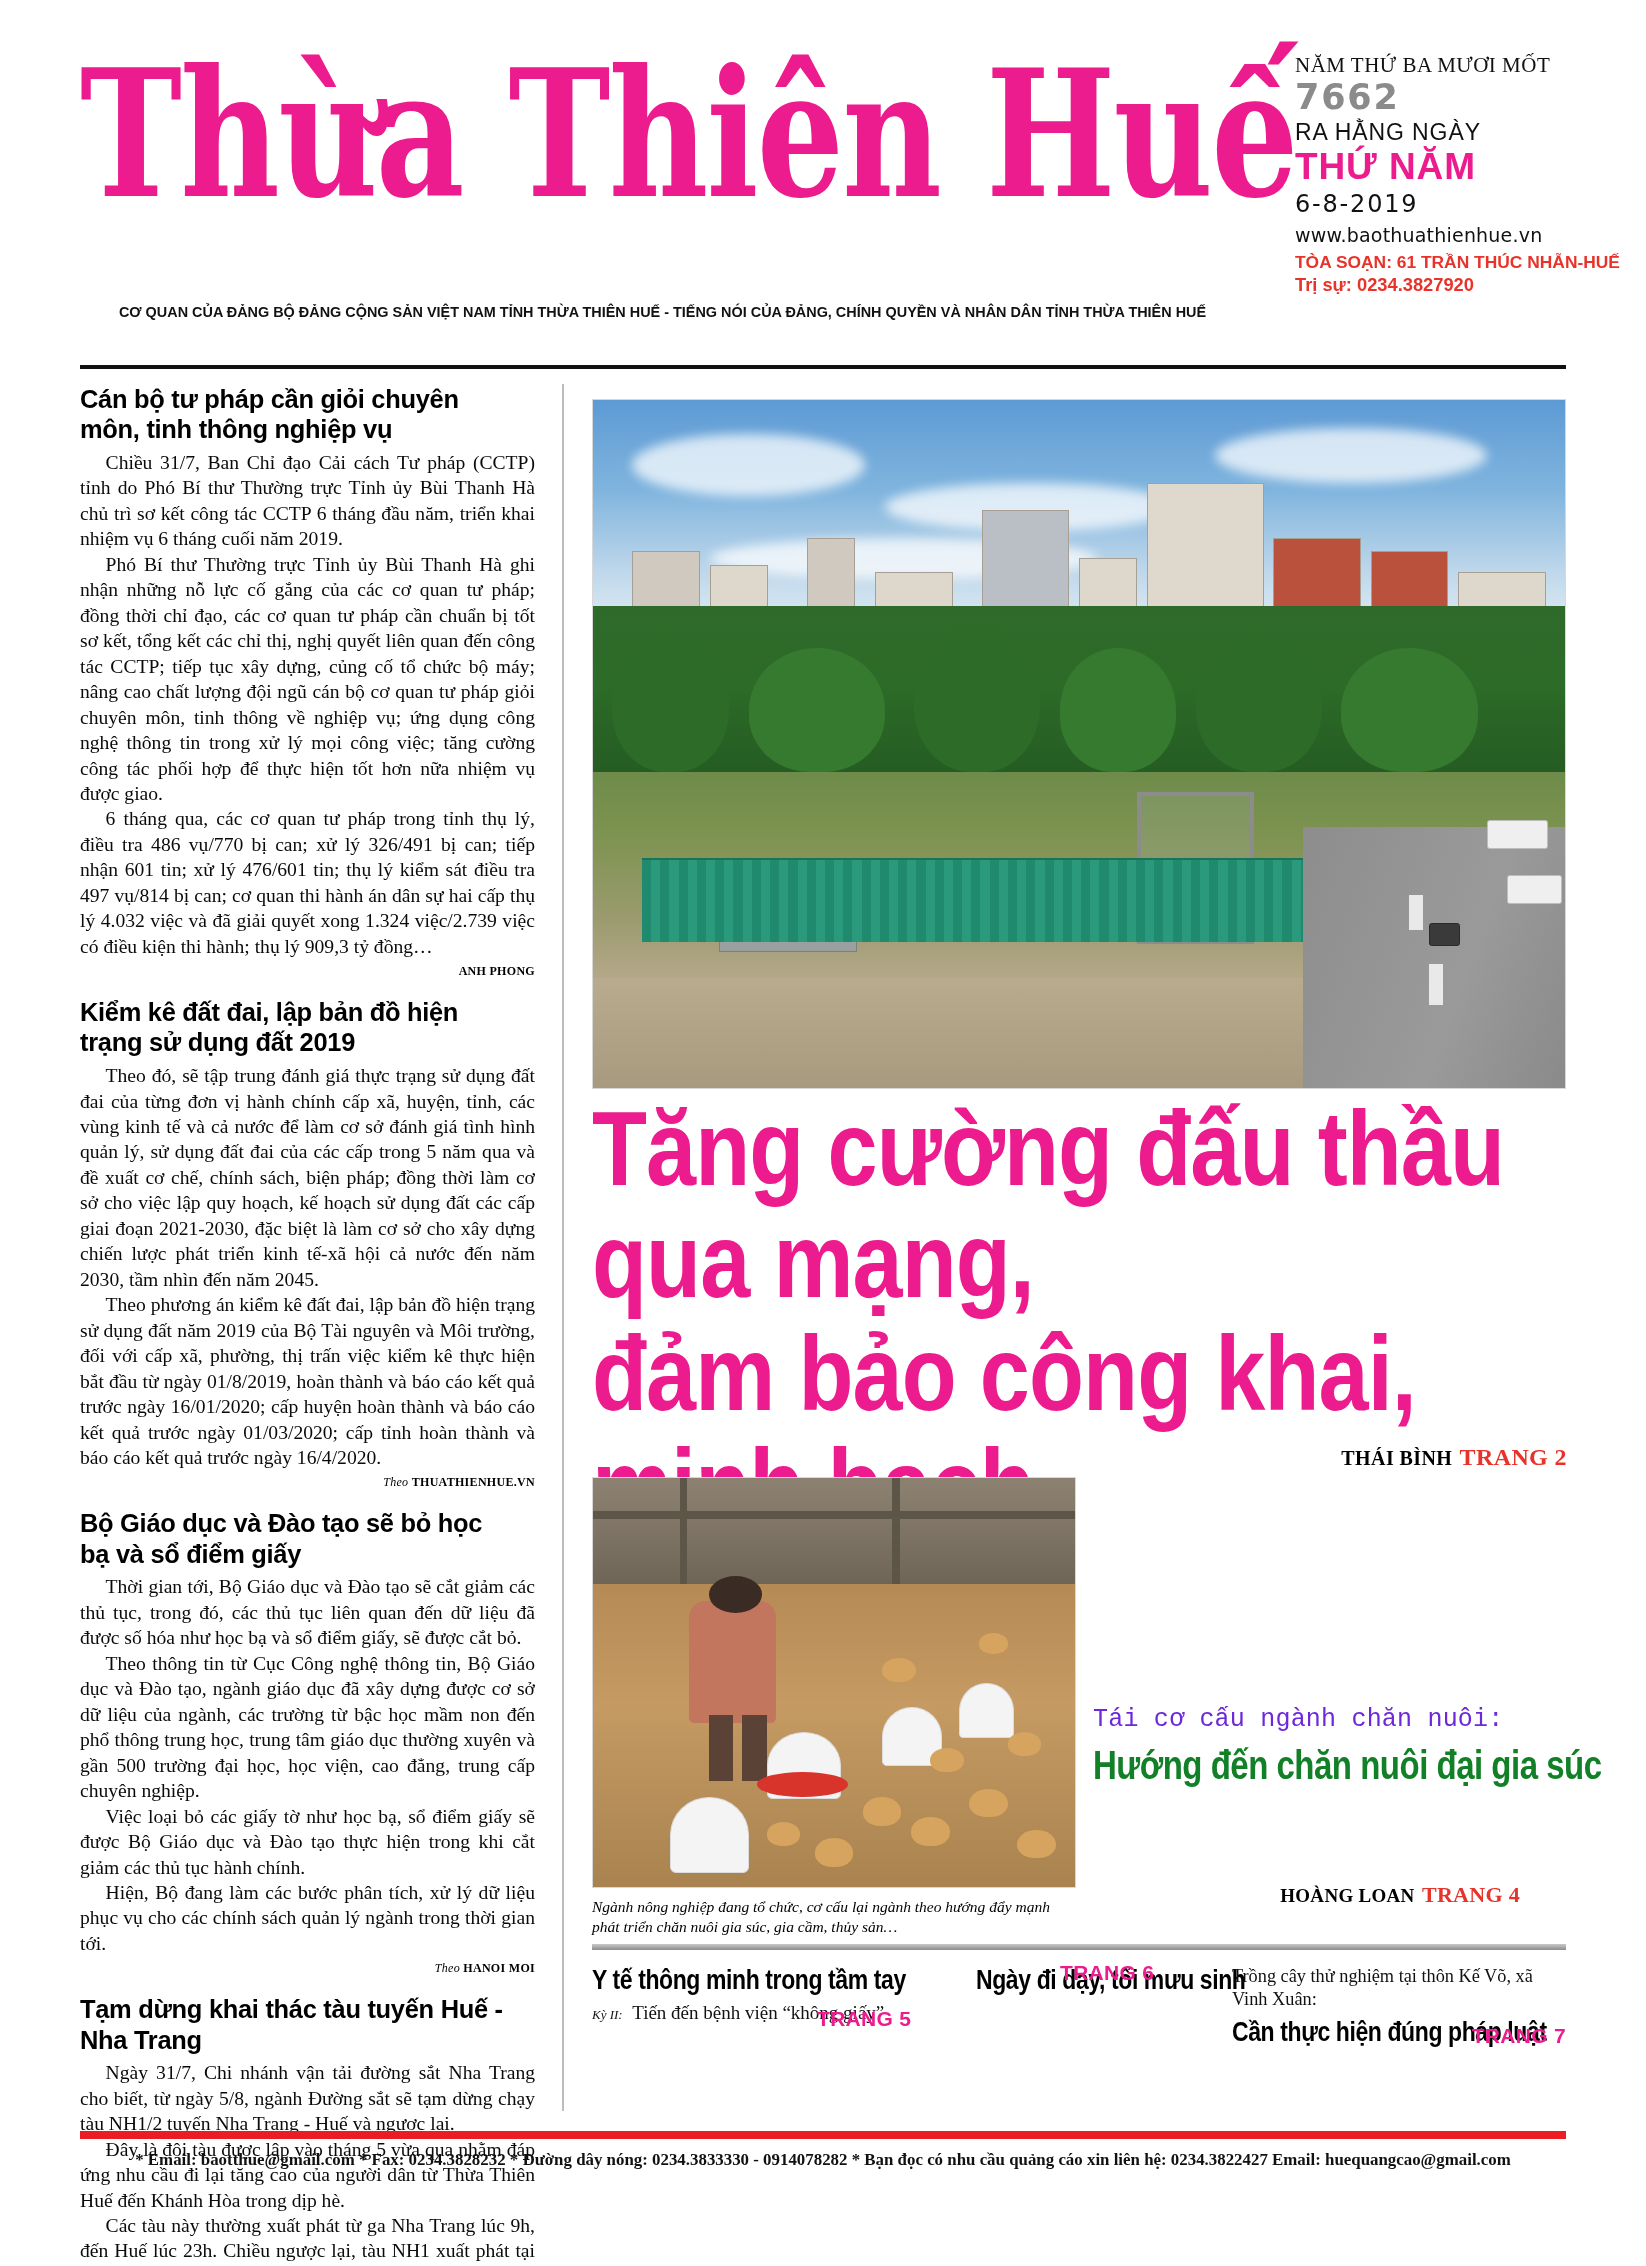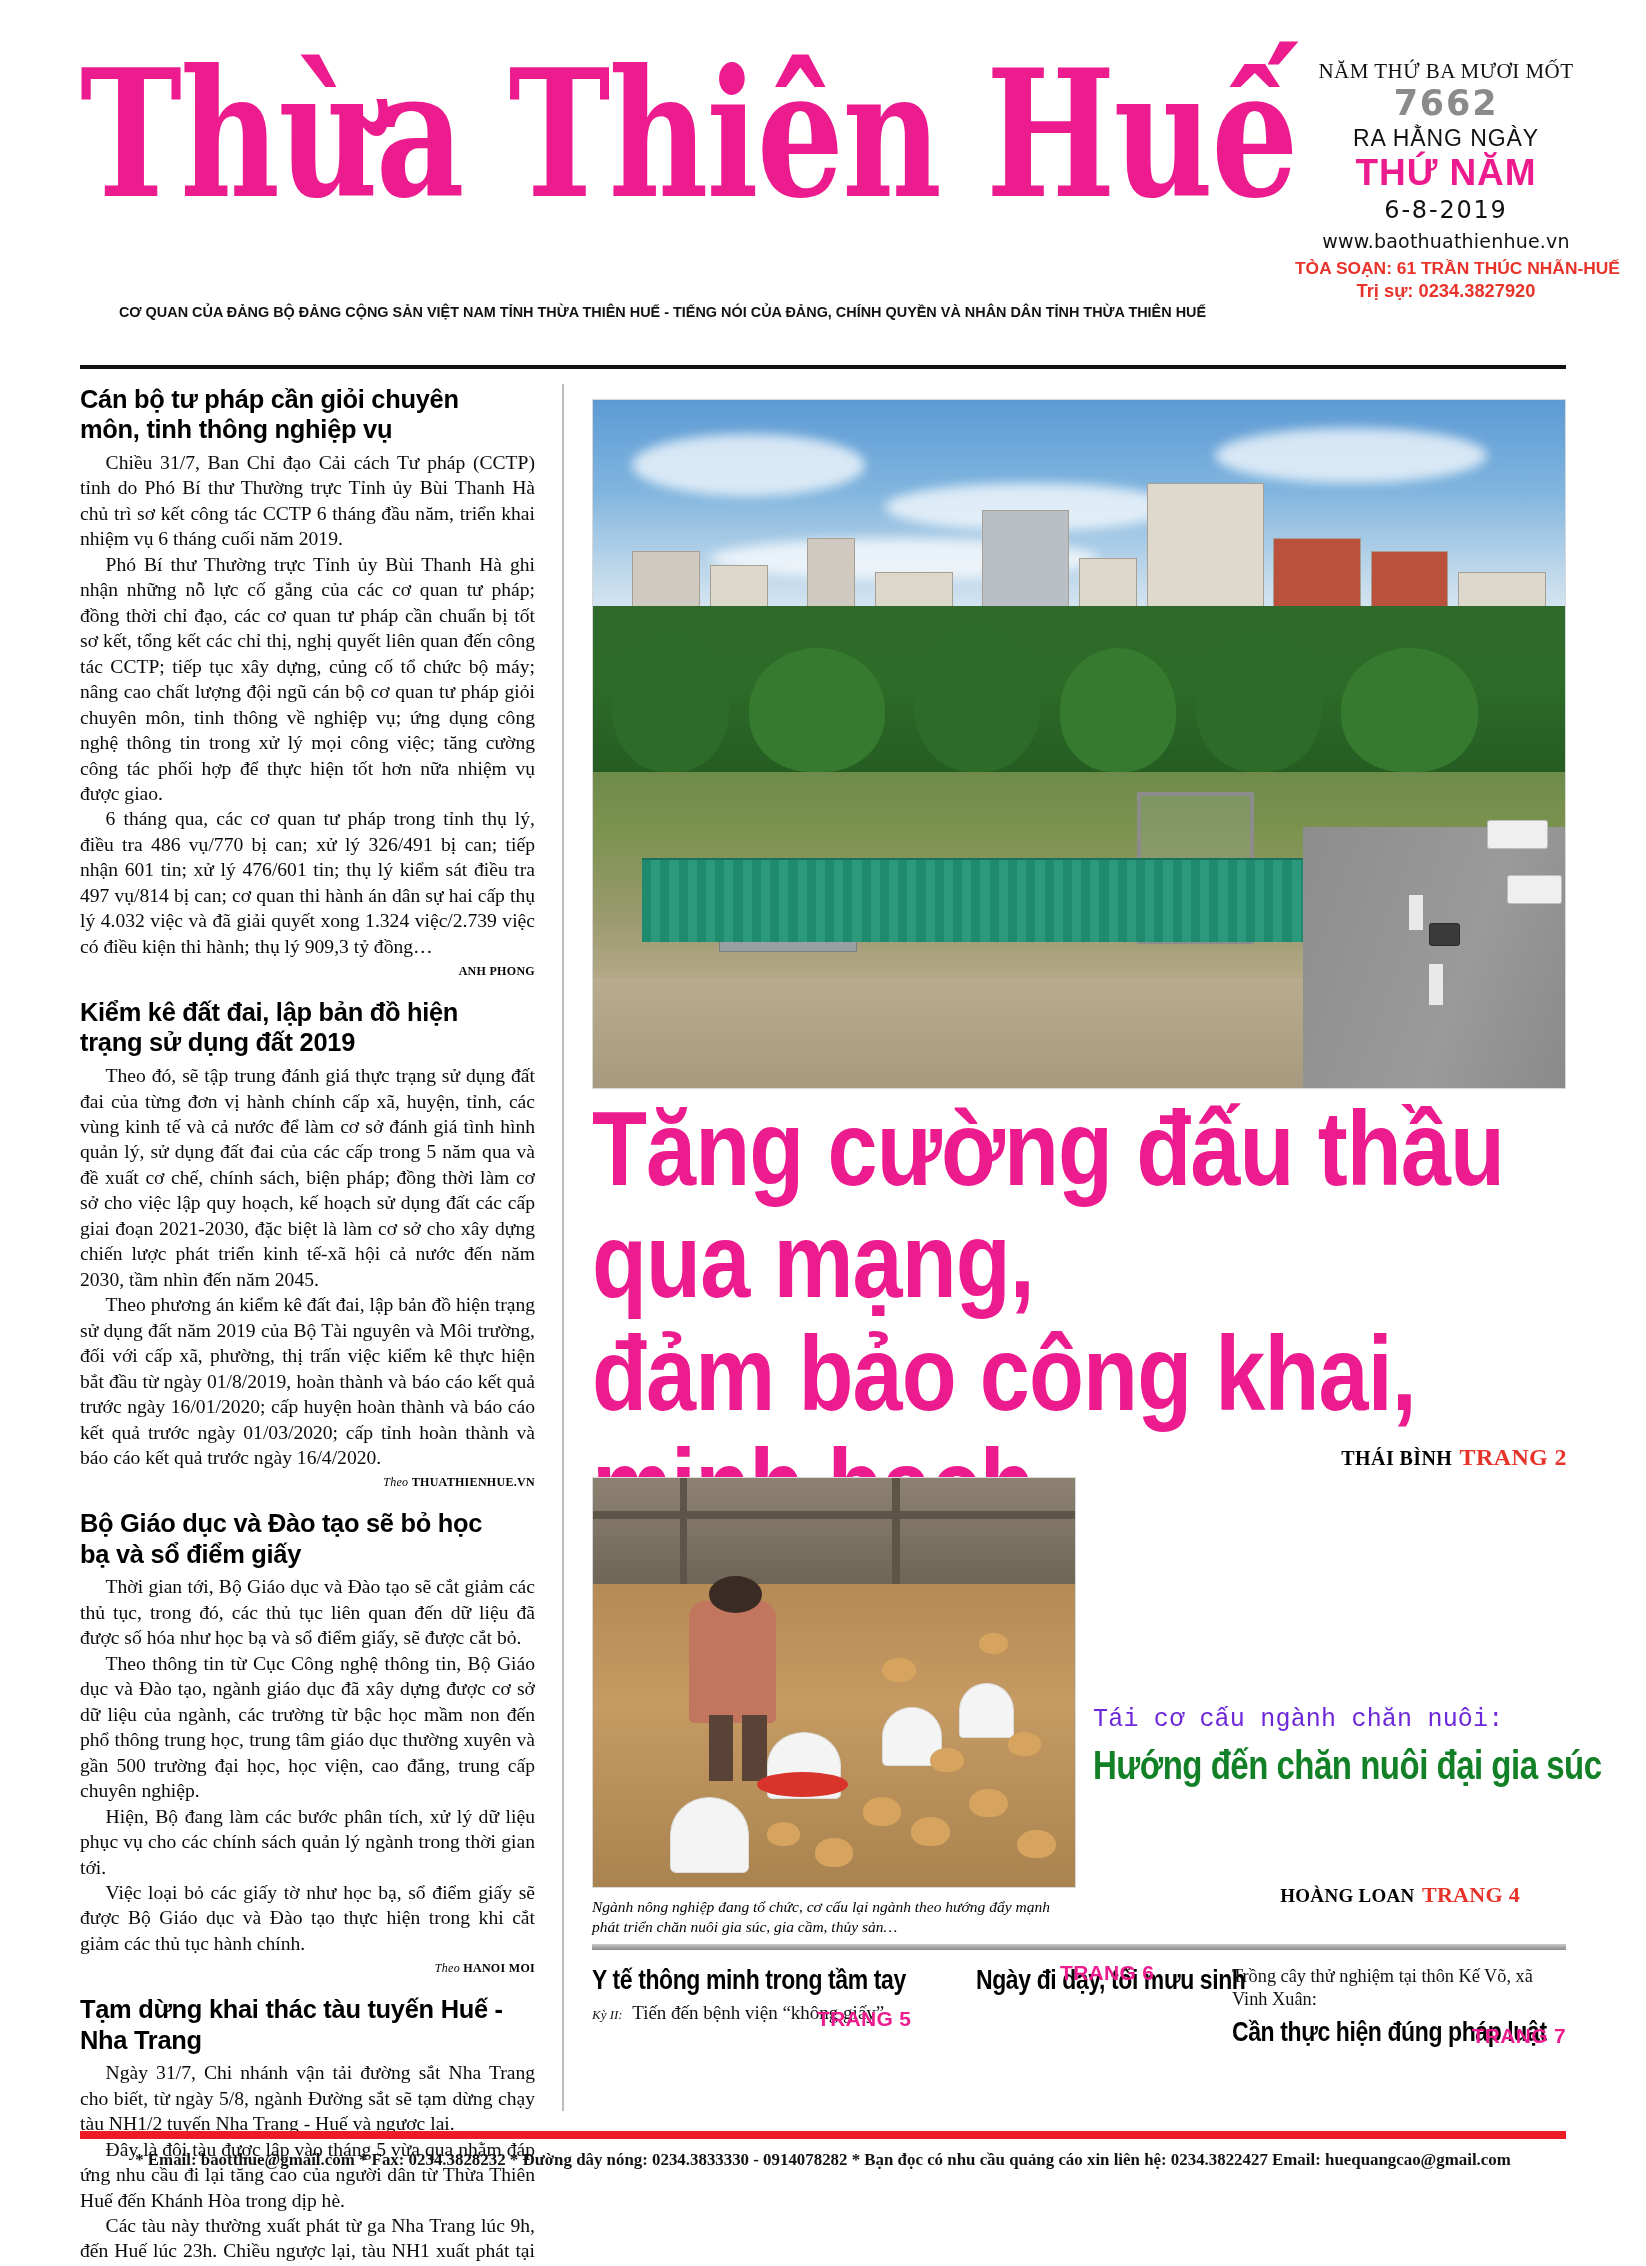--- a/index.html
+++ b/index.html
@@ -20,21 +20,21 @@
     font-weight:700;
     font-size:137px;
     line-height:1.0;
     color:#ec1c8e;
     letter-spacing:-1.8px;
     white-space:nowrap;
     transform:scaleY(1.28);
     transform-origin:left top;
   }
   .masthead-info{
-    position:absolute;right:50px;top:59px;width:302px;text-align:center;
+    position:absolute;right:50px;top:53px;width:302px;
   }
   .mi-year{
     font-family:"Liberation Serif",serif;
     font-size:21px;letter-spacing:0.5px;color:#111;white-space:nowrap;
   }
   .mi-number{
     font-family:"DejaVu Sans",sans-serif;
     font-weight:700;font-size:35px;color:#8b8b8b;letter-spacing:1.8px;
     line-height:1.05;margin-top:0.9px;
   }
@@ -288,22 +288,22 @@
       <h2 class="art-h">Kiểm kê đất đai, lập bản đồ hiện trạng sử dụng đất 2019</h2>
       <p class="art-p">Theo đó, sẽ tập trung đánh giá thực trạng sử dụng đất đai của từng đơn vị hành chính cấp xã, huyện, tỉnh, các vùng kinh tế và cả nước để làm cơ sở đánh giá tình hình quản lý, sử dụng đất đai của các cấp trong 5 năm qua và đề xuất cơ chế, chính sách, biện pháp; đồng thời làm cơ sở cho việc lập quy hoạch, kế hoạch sử dụng đất các cấp giai đoạn 2021-2030, đặc biệt là làm cơ sở cho xây dựng chiến lược phát triển kinh tế-xã hội cả nước đến năm 2030, tầm nhìn đến năm 2045.</p>
       <p class="art-p">Theo phương án kiểm kê đất đai, lập bản đồ hiện trạng sử dụng đất năm 2019 của Bộ Tài nguyên và Môi trường, đối với cấp xã, phường, thị trấn việc kiểm kê thực hiện bắt đầu từ ngày 01/8/2019, hoàn thành và báo cáo kết quả trước ngày 16/01/2020; cấp huyện hoàn thành và báo cáo kết quả trước ngày 01/03/2020; cấp tỉnh hoàn thành và báo cáo kết quả trước ngày 16/4/2020.</p>
       <div class="byline"><i>Theo </i><span>THUATHIENHUE.VN</span></div>
     </div>
 
     <div class="art-block">
       <h2 class="art-h">Bộ Giáo dục và Đào tạo sẽ bỏ học bạ và sổ điểm giấy</h2>
       <p class="art-p">Thời gian tới, Bộ Giáo dục và Đào tạo sẽ cắt giảm các thủ tục, trong đó, các thủ tục liên quan đến dữ liệu đã được số hóa như học bạ và sổ điểm giấy, sẽ được cắt bỏ.</p>
       <p class="art-p">Theo thông tin từ Cục Công nghệ thông tin, Bộ Giáo dục và Đào tạo, ngành giáo dục đã xây dựng được cơ sở dữ liệu của ngành, các trường từ bậc học mầm non đến phổ thông trung học, trung tâm giáo dục thường xuyên và gần 500 trường đại học, học viện, cao đẳng, trung cấp chuyên nghiệp.</p>
+      <p class="art-p">Việc loại bỏ các giấy tờ như học bạ, sổ điểm giấy sẽ được Bộ Giáo dục và Đào tạo thực hiện trong khi cắt giảm các thủ tục hành chính.</p>
       <p class="art-p">Hiện, Bộ đang làm các bước phân tích, xử lý dữ liệu phục vụ cho các chính sách quản lý ngành trong thời gian tới.</p>
-      <p class="art-p">Việc loại bỏ các giấy tờ như học bạ, sổ điểm giấy sẽ được Bộ Giáo dục và Đào tạo thực hiện trong khi cắt giảm các thủ tục hành chính.</p>
       <div class="byline"><i>Theo </i><span>HANOI MOI</span></div>
     </div>
 
     <div class="art-block tight">
       <h2 class="art-h">Tạm dừng khai thác tàu tuyến Huế - Nha Trang</h2>
       <p class="art-p">Ngày 31/7, Chi nhánh vận tải đường sắt Nha Trang cho biết, từ ngày 5/8, ngành Đường sắt sẽ tạm dừng chạy tàu NH1/2 tuyến Nha Trang - Huế và ngược lại.</p>
       <p class="art-p">Đây là đôi tàu được lập vào tháng 5 vừa qua nhằm đáp ứng nhu cầu đi lại tăng cao của người dân từ Thừa Thiên Huế đến Khánh Hòa trong dịp hè.</p>
       <p class="art-p">Các tàu này thường xuất phát từ ga Nha Trang lúc 9h, đến Huế lúc 23h. Chiều ngược lại, tàu NH1 xuất phát tại ga Huế lúc 17h10 đến ga Nha Trang lúc 6h5.</p>
 
     </div>

